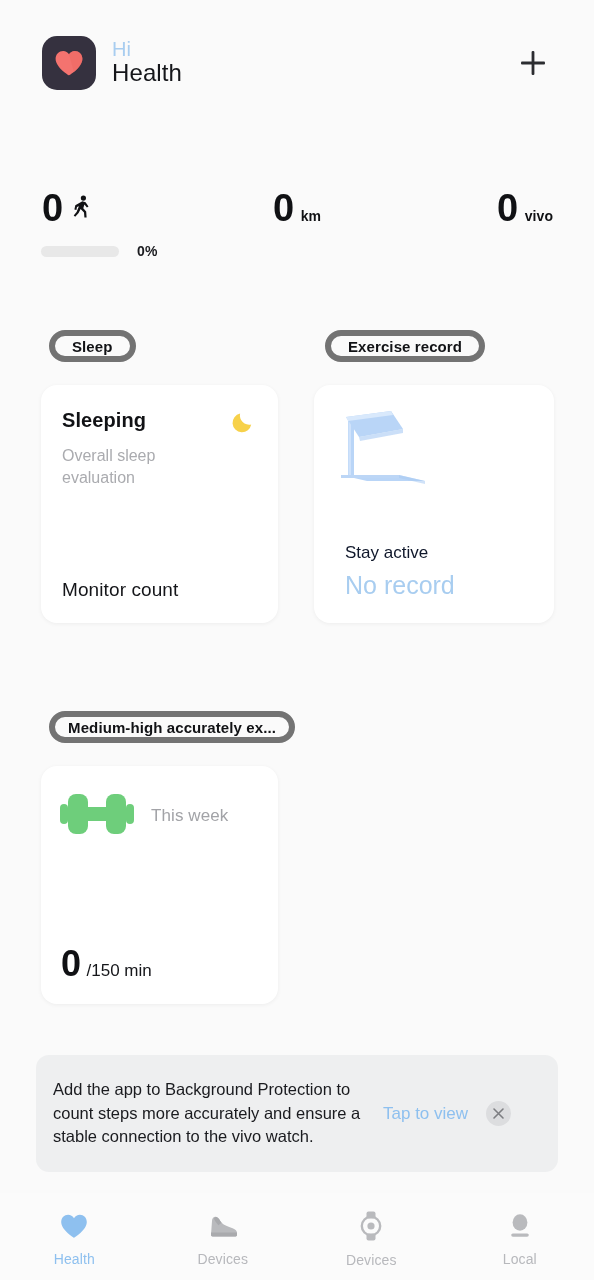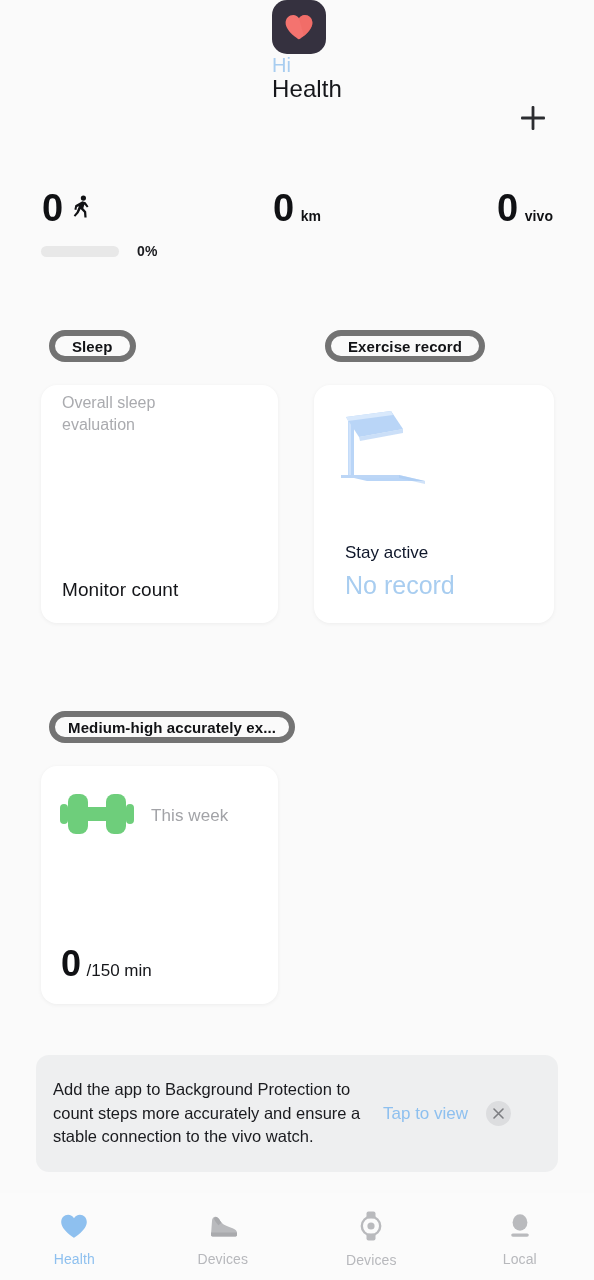--- a/index.html
+++ b/index.html
@@ -8,21 +8,21 @@
     background: #fafafa;
     font-family: "Liberation Sans", sans-serif;
     -webkit-font-smoothing: antialiased;
     overflow: hidden;
   }
   .screen { position: relative; width: 594px; height: 1280px; background: #fafafa; }
 
   
   .header {
     position: absolute; left: 0; top: 0; width: 594px; height: 125px;
-    display: flex; align-items: center; padding: 0 38px 0 42px; flex-direction: column;
+    display: flex; align-items: center; padding: 0 38px 0 42px;
   }
   .app-icon {
     width: 54px; height: 54px; border-radius: 15px;
     background: #35313f; display: flex; align-items: center; justify-content: center;
     flex: 0 0 auto;
   }
   .greet { margin-left: 16px; line-height: 1.12; }
   .greet .hi {
     font-size: 20px; color: #a8cdf0; font-weight: 400; display: block;
     letter-spacing: .1px;
@@ -212,20 +212,28 @@
   <div class="progress-row">
     <div class="track">
       <div class="fill" style="width: 0%;"></div>
     </div>
     <span class="pct">0%</span>
   </div>
 
   <div class="chip chip-sleep">Sleep</div>
 
   <div class="card card-sleep">
+    <div class="sleep-top">
+      <span class="sleep-title">Sleeping</span>
+      <span>
+        <svg width="25" height="25" viewBox="0 0 25 25" aria-hidden="true">
+          <path d="M20.2 15.4 A9.2 9.2 0 0 1 9.1 4.6 A9.4 9.4 0 1 0 20.2 15.4 Z" fill="#f7d14a"></path>
+        </svg>
+      </span>
+    </div>
     <div class="sleep-sub">Overall sleep evaluation</div>
     <div class="sleep-cta">Monitor count</div>
   </div>
 
   <div class="chip chip-exercise">Exercise record</div>
 
   <div class="card card-exercise">
     <div class="tread-wrap">
       <svg width="98" height="82" viewBox="0 0 98 82" aria-hidden="true">
 

